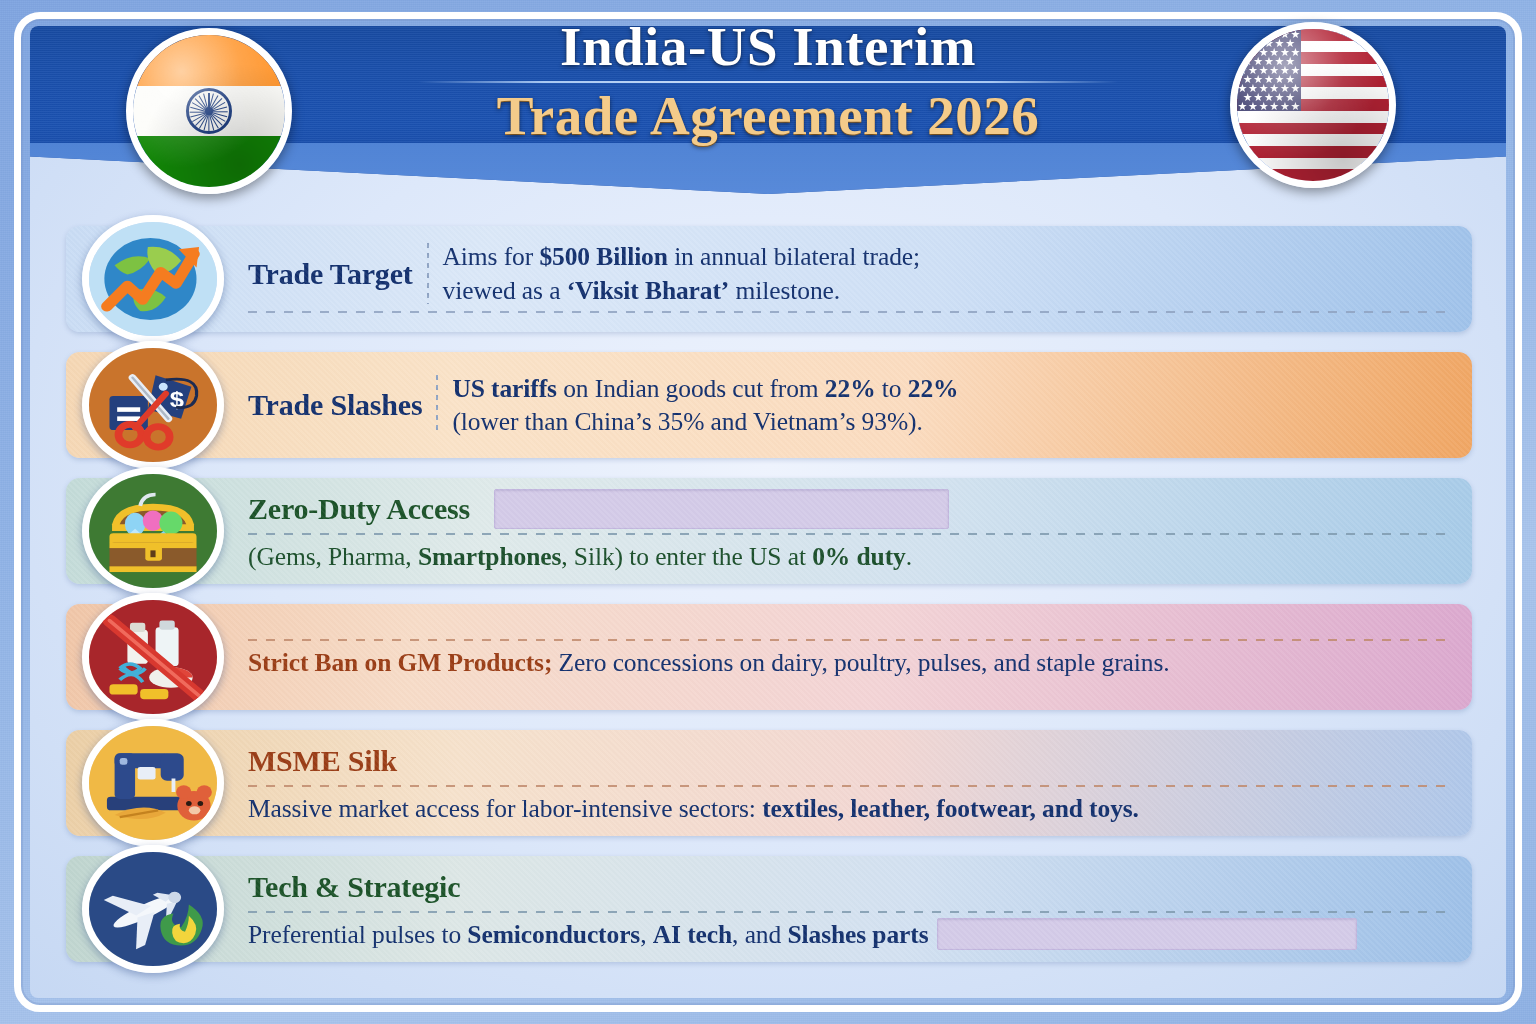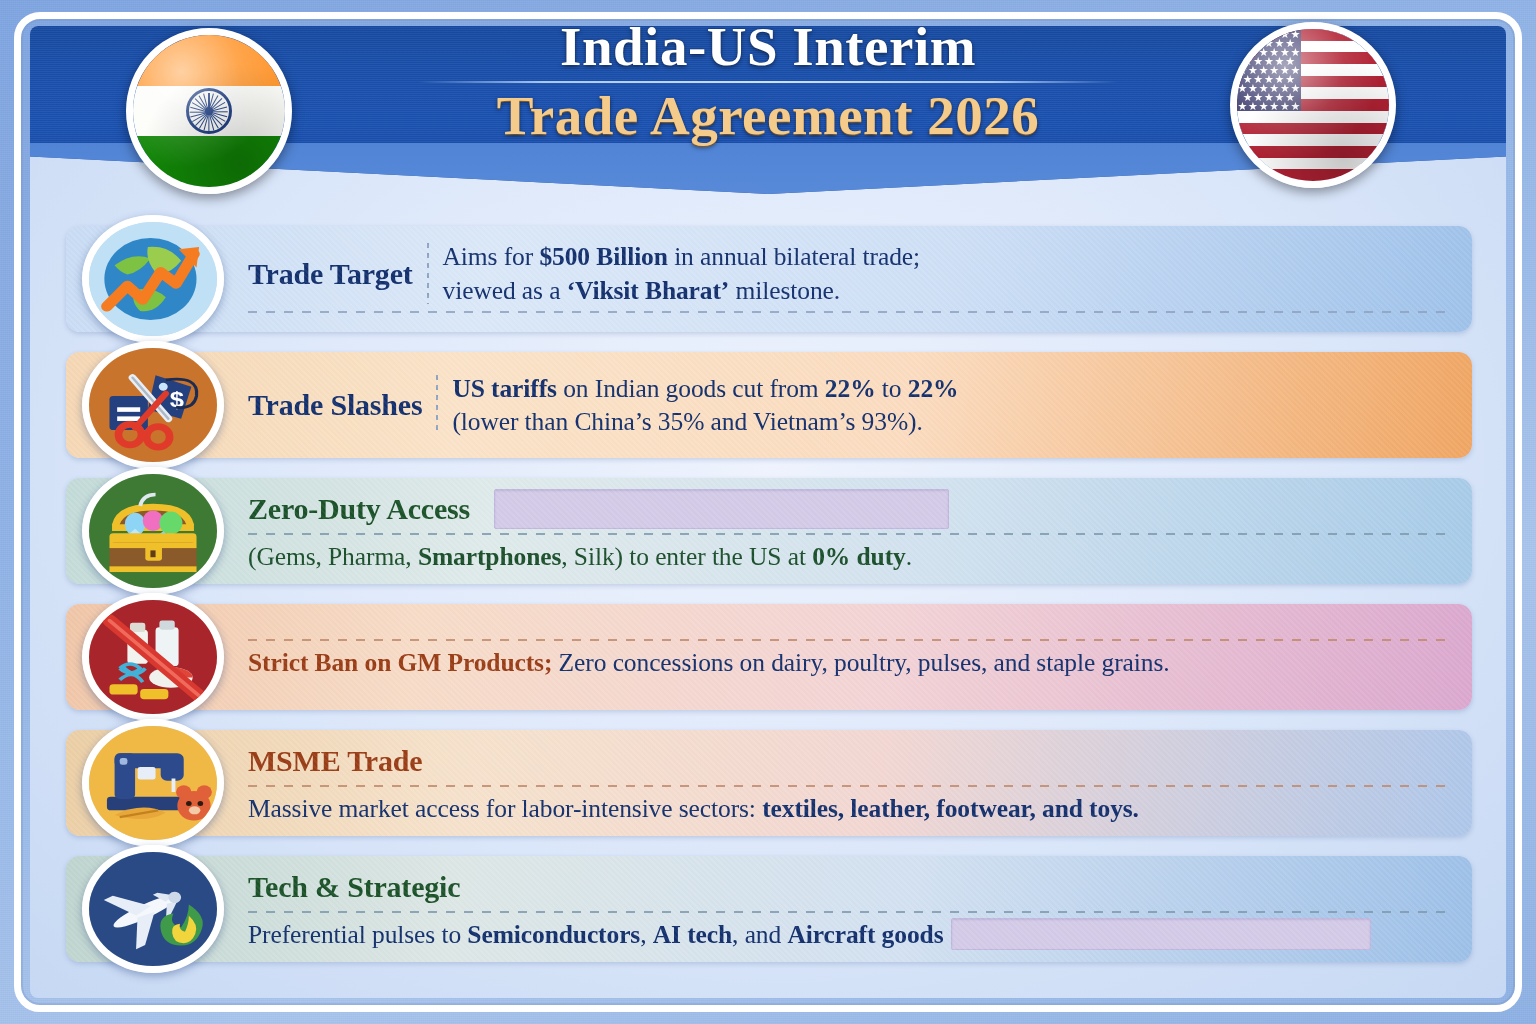--- a/index.html
+++ b/index.html
@@ -437,21 +437,21 @@
             <path d="M24 80 l30 -6" stroke="#c4821f" stroke-width="2"></path>
             <circle cx="82" cy="70" r="13" fill="#e0603a"></circle>
             <circle cx="74" cy="58" r="6" fill="#e0603a"></circle>
             <circle cx="90" cy="58" r="6" fill="#e0603a"></circle>
             <circle cx="78" cy="68" r="2.2" fill="#2b1a12"></circle>
             <circle cx="87" cy="68" r="2.2" fill="#2b1a12"></circle>
             <ellipse cx="82.5" cy="74" rx="4.5" ry="3.5" fill="#f3c9a8"></ellipse>
           </svg>
         </div>
         <div class="row-top">
-          <span class="rowlabel lbl-rust">MSME Trade</span>
+          <span class="rowlabel lbl-rust">MSME Silk</span>
         </div>
         <div class="inline-rule warm"></div>
         <div class="body">
           <span>Massive market access for labor-intensive sectors: </span><b>textiles, leather, footwear, and toys.</b>
         </div>
       </div>
 
       <div class="row r6">
         <div class="rowtex"></div>
         <div class="icon-badge">
@@ -468,21 +468,21 @@
             <path d="M78 46 q14 10 10 22 q-4 14 -16 14 q-14 0 -16 -14 q-2 -12 10 -14 q-4 10 6 12 q6 -10 6 -20Z" fill="#3f9a4a"></path>
             <path d="M78 56 q8 8 5 16 q-3 8 -9 8 q-8 0 -9 -9 q-1 -7 6 -8 q-1 6 4 7 q3 -7 3 -14Z" fill="#f2d53c"></path>
           </svg>
         </div>
         <div class="row-top">
           <span class="rowlabel lbl-green">Tech &amp; Strategic</span>
         </div>
         <div class="inline-rule cool"></div>
         <div class="row-line2">
           <span class="body">
-            <span>Preferential pulses to </span><b>Semiconductors</b><span>, </span><b>AI tech</b><span>, and </span><b>Aircraft goods</b>
+            <span>Preferential pulses to </span><b>Semiconductors</b><span>, </span><b>AI tech</b><span>, and </span><b>Slashes parts</b>
           </span>
           <span class="redaction" id="redact-tech"></span>
         </div>
       </div>
 
     </div>
   </div>
 
   <div class="flag" id="flag-in">
     <div class="in-saffron"></div>

